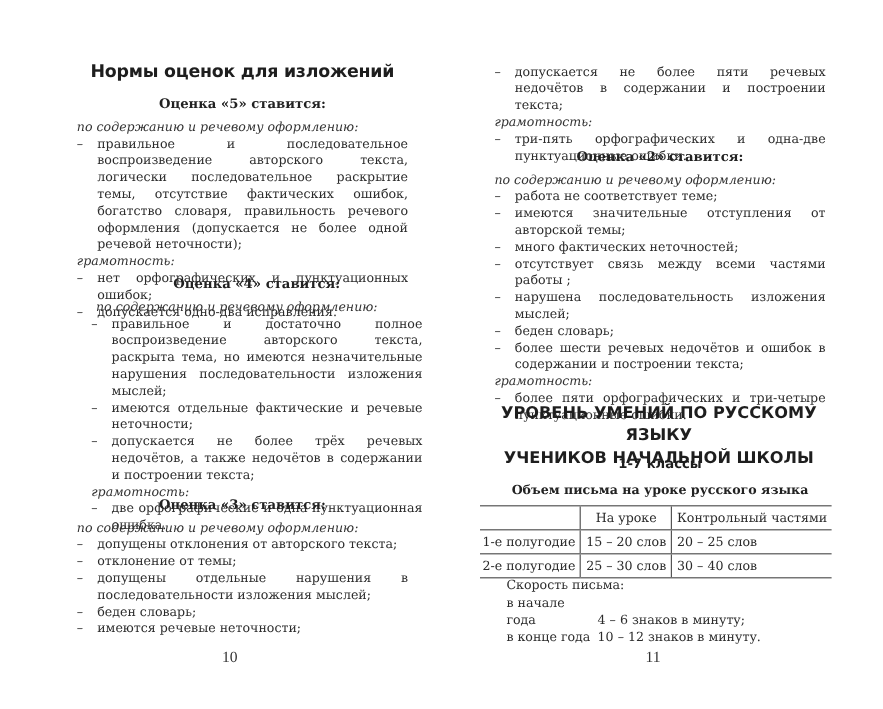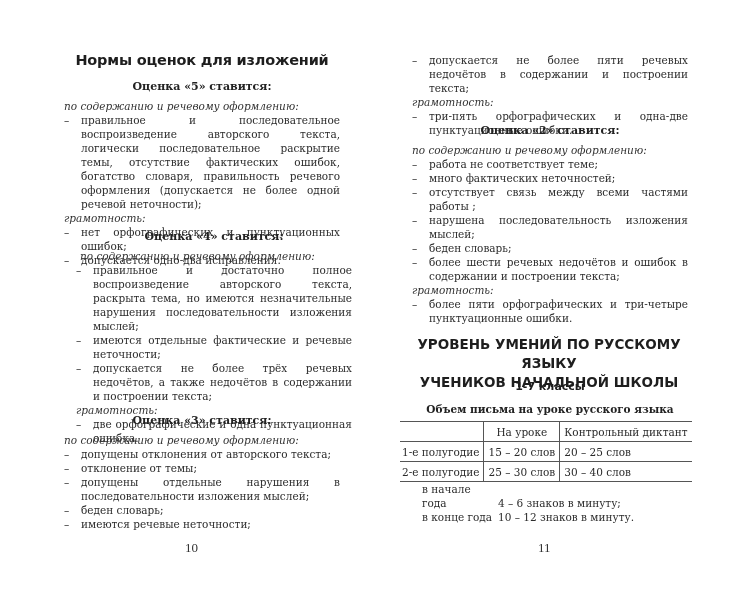--- a/index.html
+++ b/index.html
@@ -89,20 +89,21 @@
     <ul class="dash">
       <li>три-пять орфографических и одна-две пунктуационные ошибки.</li>
     </ul>
   </div>
 
   <div class="blk" style="top:124px;">
     <div class="grade-head">Оценка «2» ставится:</div>
     <div class="crit" style="margin-top:6px;">по содержанию и речевому оформлению:</div>
     <ul class="dash">
       <li>работа не соответствует теме;</li>
+      <li>имеются значительные отступления от авторской темы;</li>
       <li>много фактических неточностей;</li>
       <li>отсутствует связь между всеми частями работы ;</li>
       <li>нарушена последовательность изложения мыслей;</li>
       <li>беден словарь;</li>
       <li>более шести речевых недочётов и ошибок в содержании и построении текста;</li>
     </ul>
     <div class="crit">грамотность:</div>
     <ul class="dash">
       <li>более пяти орфографических и три-четыре пунктуационные ошибки.</li>
     </ul>
@@ -114,37 +115,38 @@
   </div>
   <div class="blk h-sans" style="top:380px; font-size:11px;">1-7 классы</div>
   <div class="blk grade-head" style="top:403px; font-size:10.5px;">Объем письма на уроке русского языка</div>
 
   <div class="blk" style="top:421px; left:-12px; width:286px;">
     <table class="vol">
       <tbody>
           <tr>
         <td class="c1"></td>
         <td class="c2">На уроке</td>
-        <td>Контрольный диктант</td>
+        <td>Контрольный частями</td>
       </tr>
       <tr>
         <td class="c1">1-е полугодие</td>
         <td class="c2">15 – 20 слов</td>
         <td>20 – 25 слов</td>
       </tr>
       <tr>
         <td class="c1">2-е полугодие</td>
         <td class="c2">25 – 30 слов</td>
         <td>30 – 40 слов</td>
       </tr>
     </tbody>
       </table>
   </div>
 
   <div class="blk plain" style="top:481px; left:10px;">
+    <div>Скорость письма:</div>
     <div class="speed-row" style="margin-top:1px;">
       <span class="lbl">в начале года</span><span>4 – 6 знаков в минуту;</span>
     </div>
     <div class="speed-row">
       <span class="lbl">в конце года</span><span>10 – 12 знаков в минуту.</span>
     </div>
   </div>
 </div>
 <div class="pno" style="left:538px;">11</div>
 

